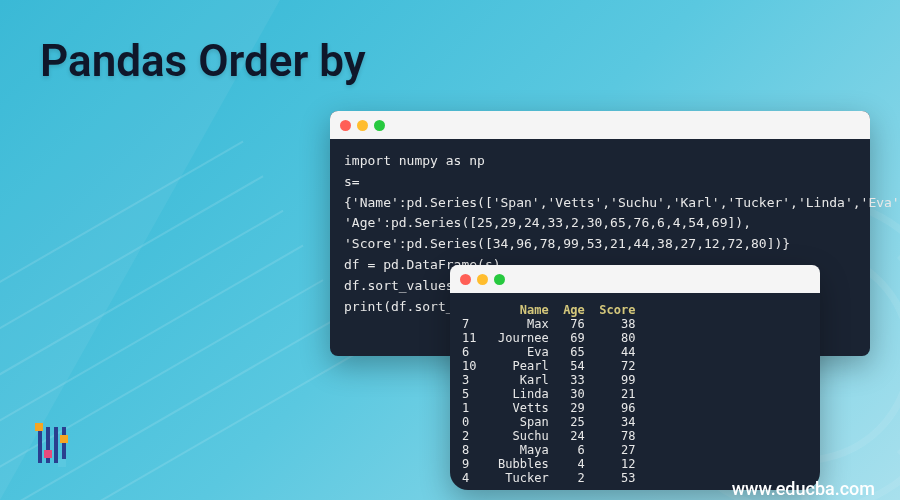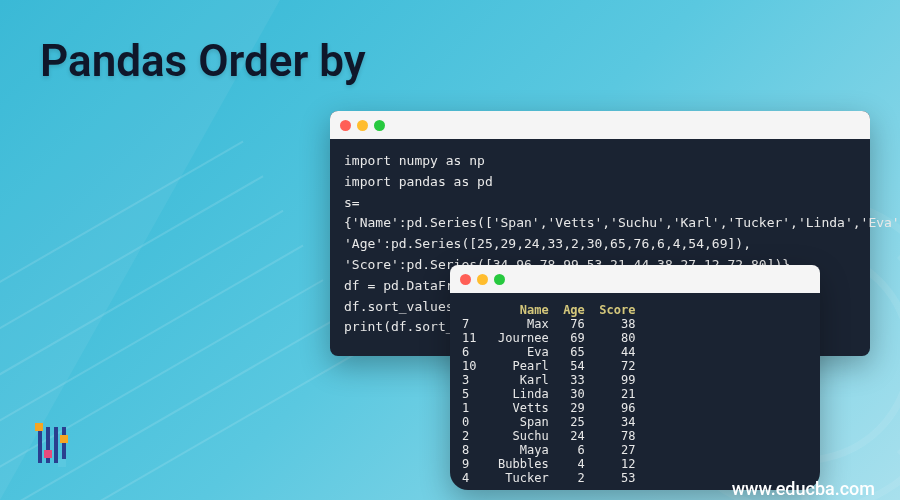--- a/index.html
+++ b/index.html
@@ -156,21 +156,20 @@
 <div class="title">Pandas Order by</div>
 
 <div class="code-window main">
   <div class="window-header">
     <div class="dot red"></div>
     <div class="dot yellow"></div>
     <div class="dot green"></div>
   </div>
   <div class="code-content">
     <div>import numpy as np</div>
-    <div>import pandas as pd</div>
     <div>s={'Name':pd.Series(['Span','Vetts','Suchu','Karl','Tucker','Linda','Eva','Max',</div>
     <div>'Age':pd.Series([25,29,24,33,2,30,65,76,6,4,54,69]),</div>
     <div>'Score':pd.Series([34,96,78,99,53,21,44,38,27,12,72,80])}</div>
     <div>df = pd.DataFrame(s)</div>
     <div>df.sort_values(by='Age',a</div>
     <div>print(df.sort_values(by='</div>
   </div>
 </div>
 
 <div class="code-window output">

